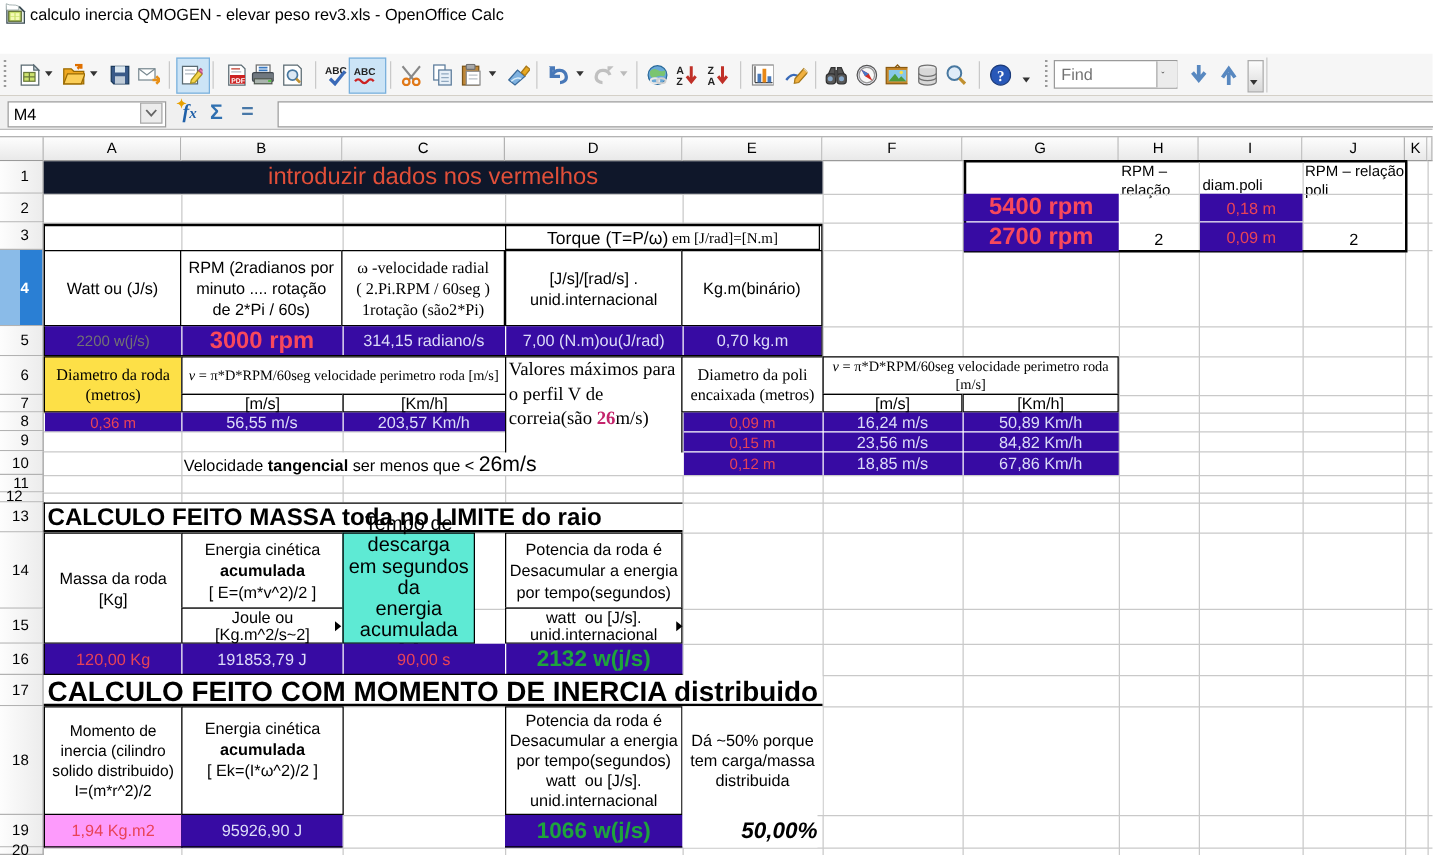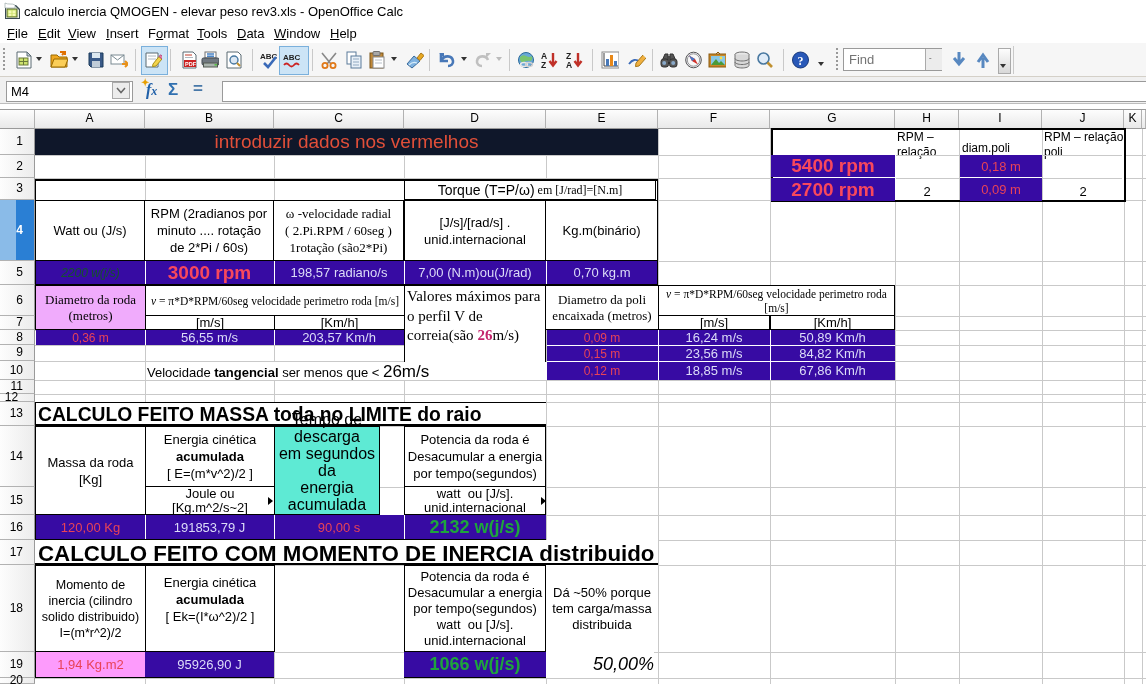--- a/index.html
+++ b/index.html
@@ -40,31 +40,20 @@
     <path d="M2 4 L11 4 L15 8 L15 16 L2 16 Z" fill="#e8f0e8"></path>
     <path d="M1 1 C4 3 8 1 11 3 L11 6 L1 6 Z" fill="#fff" stroke="#8a9a9a" stroke-width="0.6"></path>
     <rect x="3" y="7" width="10" height="8" fill="#c8e06a" stroke="#5a6a30" stroke-width="1"></rect>
     <rect x="4.5" y="8.5" width="3" height="2.5" fill="#f4fab4"></rect>
       <rect x="8.5" y="8.5" width="3" height="2.5" fill="#f4fab4"></rect>
     <rect x="4.5" y="11.5" width="3" height="2.5" fill="#f4fab4"></rect>
       <rect x="8.5" y="11.5" width="3" height="2.5" fill="#f4fab4"></rect>
   </svg>
   <div class="abs" id="titletext">calculo inercia QMOGEN - elevar peso rev3.xls - OpenOffice Calc</div>
 
-  <div class="abs" id="menubar">
-    <span class="mi" style="left:7px"><u>F</u>ile</span>
-    <span class="mi" style="left:38px"><u>E</u>dit</span>
-    <span class="mi" style="left:68px"><u>V</u>iew</span>
-    <span class="mi" style="left:106px"><u>I</u>nsert</span>
-    <span class="mi" style="left:148px">F<u>o</u>rmat</span>
-    <span class="mi" style="left:197px"><u>T</u>ools</span>
-    <span class="mi" style="left:237px"><u>D</u>ata</span>
-    <span class="mi" style="left:274px"><u>W</u>indow</span>
-    <span class="mi" style="left:330px"><u>H</u>elp</span>
-  </div>
 
   <div class="abs" id="toolbar"></div>
   <div class="abs" id="icons">
   <div class="abs" style="left:3px;top:48px;width:2px;height:24px;background-image:repeating-linear-gradient(#999 0 2px,transparent 2px 4px);"></div>
 
   <svg class="ticon" style="left:15px" width="18" height="18">
         <path d="M2 1 L12 1 L16 5 L16 17 L2 17 Z" fill="#fff" stroke="#5a6a72"></path>
         <path d="M12 1 L12 5 L16 5 Z" fill="#c8d4da" stroke="#5a6a72"></path>
         <rect x="4" y="7" width="9" height="7" fill="#cde26e" stroke="#6a7a3a"></rect>
         <line x1="8.5" y1="7" x2="8.5" y2="14" stroke="#6a7a3a"></line>
@@ -378,31 +367,31 @@
   <div class="cell" style="left:1042px;top:184px;width:82px;font-size:13px;text-align:center;">2</div>
 
   <div class="cell" style="left:35px;top:179px;width:623px;height:106px;border:1px solid #000;border-top:2px solid #000;"></div>
   <div class="cell bb ctr" style="left:404px;top:180px;width:252px;height:20px;background:#fff;font-size:14px;">Torque&nbsp;(T=P/ω)<span class="serif" style="font-size:12px;">&nbsp;em [J/rad]=[N.m]</span></div>
   <div class="cell bb ctr" style="left:35px;top:200px;width:110px;height:61px;background:#fff;font-size:13px;">Watt ou (J/s)</div>
   <div class="cell bb ctr" style="left:144px;top:200px;width:130px;height:61px;background:#fff;font-size:13px;line-height:17px;">RPM (2radianos por<br>minuto .... rotação<br>de 2*Pi / 60s)</div>
   <div class="cell bb ctr serif" style="left:273px;top:200px;width:131px;height:61px;background:#fff;font-size:13px;line-height:17px;">ω -velocidade radial<br>( 2.Pi.RPM / 60seg )<br>1rotação (são2*Pi)</div>
   <div class="cell bb ctr" style="left:404px;top:200px;width:142px;height:61px;background:#fff;font-size:13px;line-height:17px;">[J/s]/[rad/s] .<br>unid.internacional</div>
   <div class="cell bb ctr" style="left:545px;top:200px;width:113px;height:61px;background:#fff;font-size:13px;">Kg.m(binário)</div>
   <div class="cell purple" style="left:36px;top:261px;width:621px;height:23px;"></div>
-  <div class="cell ctr" style="left:36px;top:261px;width:109px;height:23px;color:#14532d;font-size:12px;font-style:italic;">2200 w(j/s)</div>
+  <div class="cell ctr" style="left:36px;top:261px;width:109px;height:23px;color:#737373;font-size:12px;">2200 w(j/s)</div>
   <div class="cell ctr" style="left:146px;top:261px;width:127px;height:23px;color:#f8485c;font-size:19px;font-weight:bold;">3000 rpm</div>
-  <div class="cell ctr lav" style="left:275px;top:261px;width:128px;height:23px;font-size:13px;">198,57 radiano/s</div>
+  <div class="cell ctr lav" style="left:275px;top:261px;width:128px;height:23px;font-size:13px;">314,15 radiano/s</div>
   <div class="cell ctr lav" style="left:405px;top:261px;width:140px;height:23px;font-size:13px;">7,00 (N.m)ou(J/rad)</div>
   <div class="cell ctr lav" style="left:547px;top:261px;width:110px;height:23px;font-size:13px;">0,70 kg.m</div>
   <div class="cell vl" style="left:145px;top:261px;height:23px;background:#fff;"></div>
   <div class="cell vl" style="left:274px;top:261px;height:23px;background:#fff;"></div>
   <div class="cell vl" style="left:404px;top:261px;height:23px;background:#fff;"></div>
   <div class="cell vl" style="left:546px;top:261px;height:23px;background:#fff;"></div>
 
-  <div class="cell bb ctr serif" style="left:35px;top:285px;width:111px;height:45px;background:#f0abfc;font-size:13px;line-height:16px;">Diametro da roda<br>(metros)</div>
+  <div class="cell bb ctr serif" style="left:35px;top:285px;width:111px;height:45px;background:#fde047;font-size:13px;line-height:16px;">Diametro da roda<br>(metros)</div>
   <div class="cell bb ctr serif" style="left:145px;top:285px;width:260px;height:31px;background:#fff;font-size:11.5px;white-space:nowrap;">
         <span><i>v</i> = π*D*RPM/60seg velocidade perimetro roda [m/s]</span>
       </div>
   <div class="cell bb ctr" style="left:145px;top:315px;width:130px;height:15px;background:#fff;font-size:13px;">[m/s]</div>
   <div class="cell bb ctr" style="left:274px;top:315px;width:131px;height:15px;background:#fff;font-size:13px;">[Km/h]</div>
   <div class="cell purple" style="left:36px;top:330px;width:368px;height:15px;"></div>
   <div class="cell ctr redv" style="left:36px;top:330px;width:109px;height:15px;font-size:12px;">0,36 m</div>
   <div class="cell ctr lav" style="left:146px;top:330px;width:127px;height:15px;font-size:13px;">56,55 m/s</div>
   <div class="cell ctr lav" style="left:275px;top:330px;width:128px;height:15px;font-size:13px;">203,57 Km/h</div>
   <div class="cell vl" style="left:145px;top:330px;height:15px;background:#fff;"></div>
@@ -462,15 +451,15 @@
   <div class="cell bb ctr" style="left:35px;top:565px;width:111px;height:87px;background:#fff;font-size:12.5px;line-height:16px;">Momento de<br>inercia (cilindro<br>solido distribuido)<br>I=(m*r^2)/2</div>
   <div class="cell bb ctr" style="left:145px;top:565px;width:130px;height:87px;background:#fff;font-size:13px;line-height:17px;">
         <span style="margin-top:-18px;">Energia cinética<br><b>acumulada</b><br>[ Ek=(I*ω^2)/2 ]</span>
       </div>
   <div class="cell bb ctr" style="left:404px;top:565px;width:142px;height:87px;background:#fff;font-size:13px;line-height:16px;">Potencia da roda é<br>Desacumular a energia<br>por tempo(segundos)<br>watt&nbsp;&nbsp;ou [J/s].<br>unid.internacional</div>
   <div class="cell ctr" style="left:546px;top:565px;width:112px;height:87px;background:#fff;font-size:13px;line-height:16px;">Dá ~50% porque<br>tem carga/massa<br>distribuida</div>
 
   <div class="cell ctr" style="left:35px;top:652px;width:111px;height:26px;background:#fd9bfc;border:1px solid #000;border-top:none;color:#e84357;font-size:13px;">1,94 Kg.m2</div>
   <div class="cell ctr lav purple" style="left:145px;top:652px;width:129px;height:26px;border-bottom:1px solid #000;box-sizing:border-box;font-size:13px;">95926,90 J</div>
   <div class="cell ctr purple" style="left:404px;top:652px;width:142px;height:26px;border-bottom:1px solid #000;box-sizing:border-box;color:#1ea43c;font-size:18px;font-weight:bold;">1066 w(j/s)</div>
-  <div class="cell" style="left:546px;top:652px;width:108px;height:26px;background:#fff;font-size:18px;font-weight:normal;font-style:italic;text-align:right;line-height:25px;">50,00%</div>
+  <div class="cell" style="left:546px;top:652px;width:108px;height:26px;background:#fff;font-size:18px;font-weight:bold;font-style:italic;text-align:right;line-height:25px;">50,00%</div>
   </div>
 </div>
 
 </body></html>

